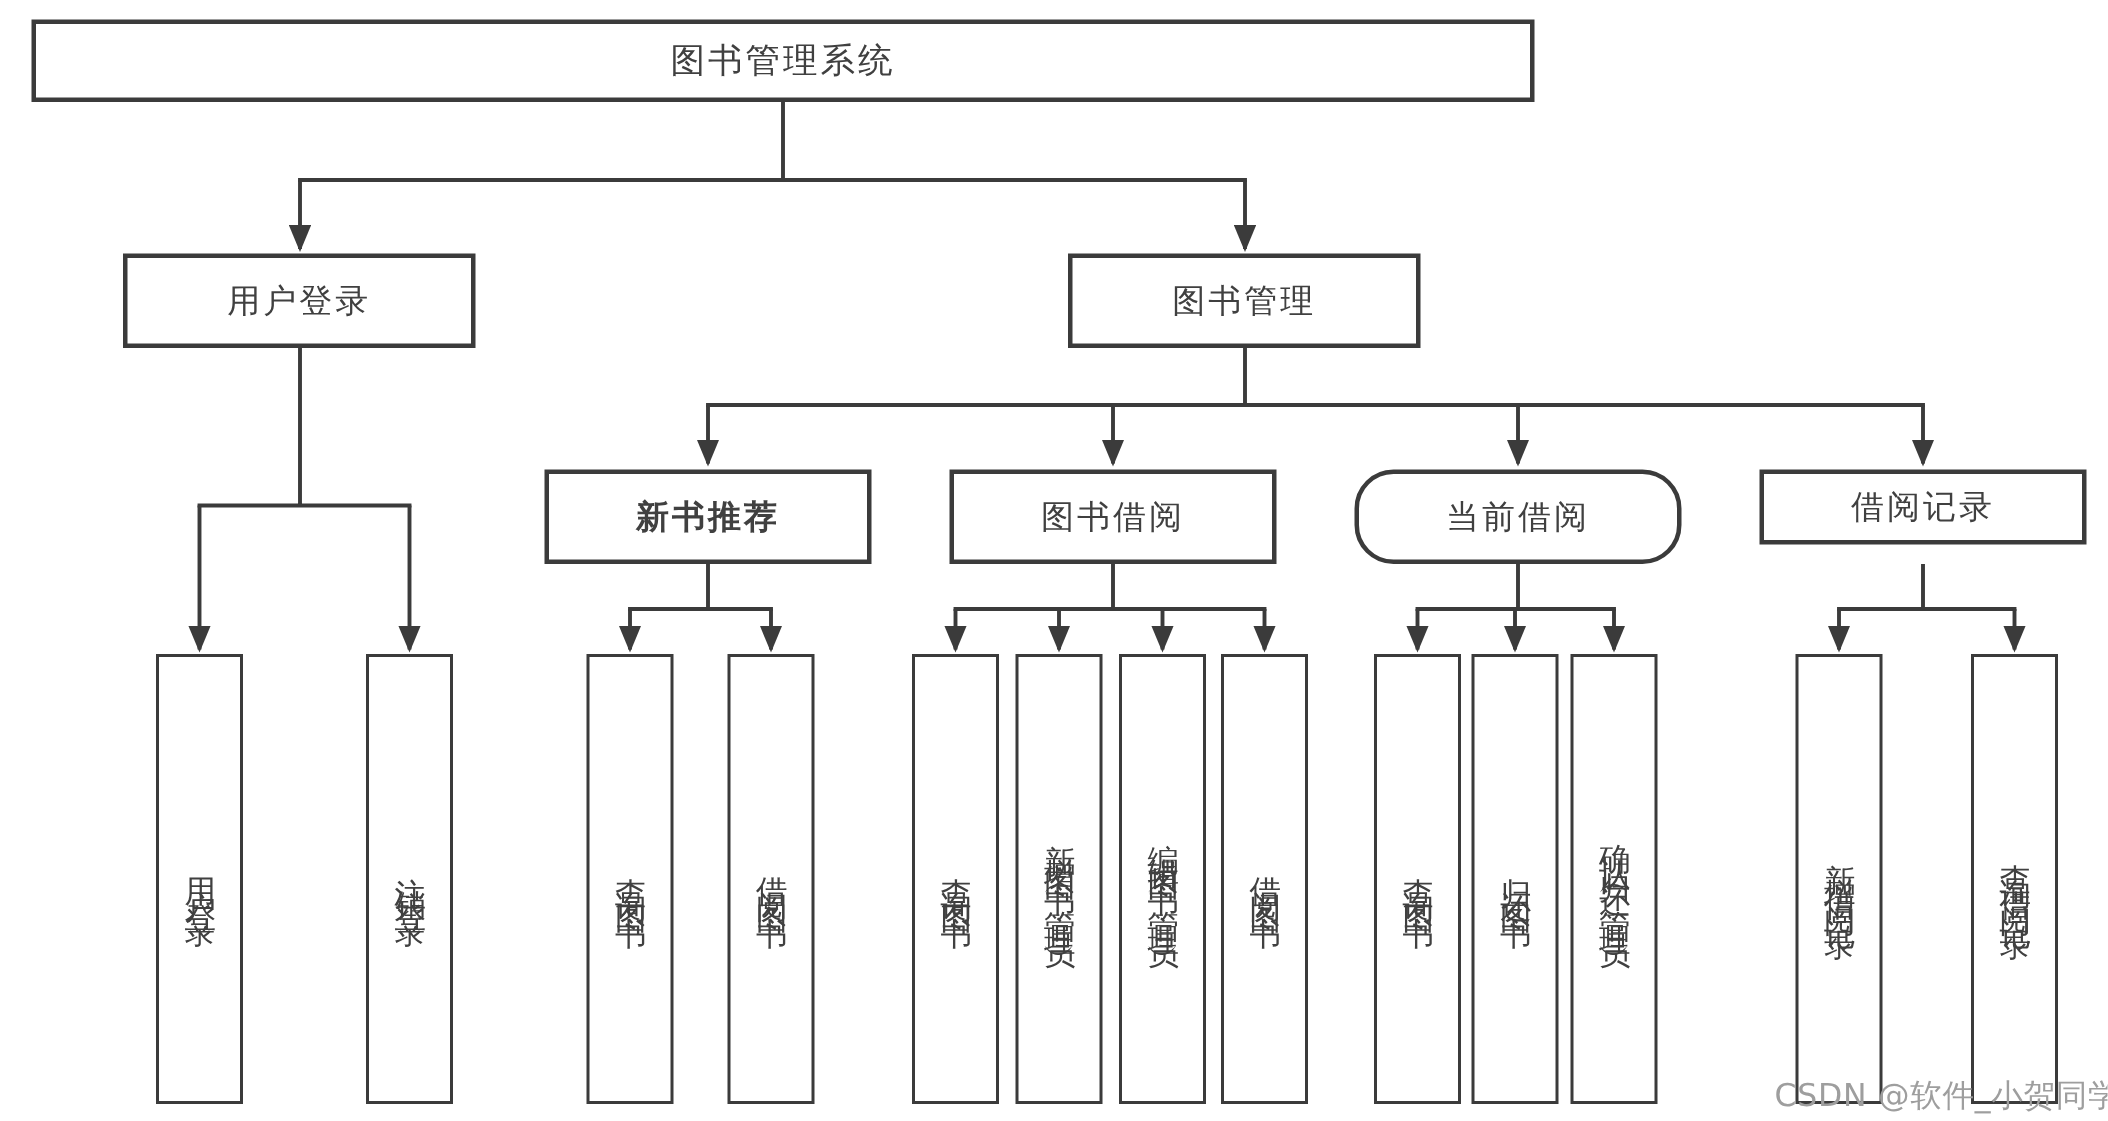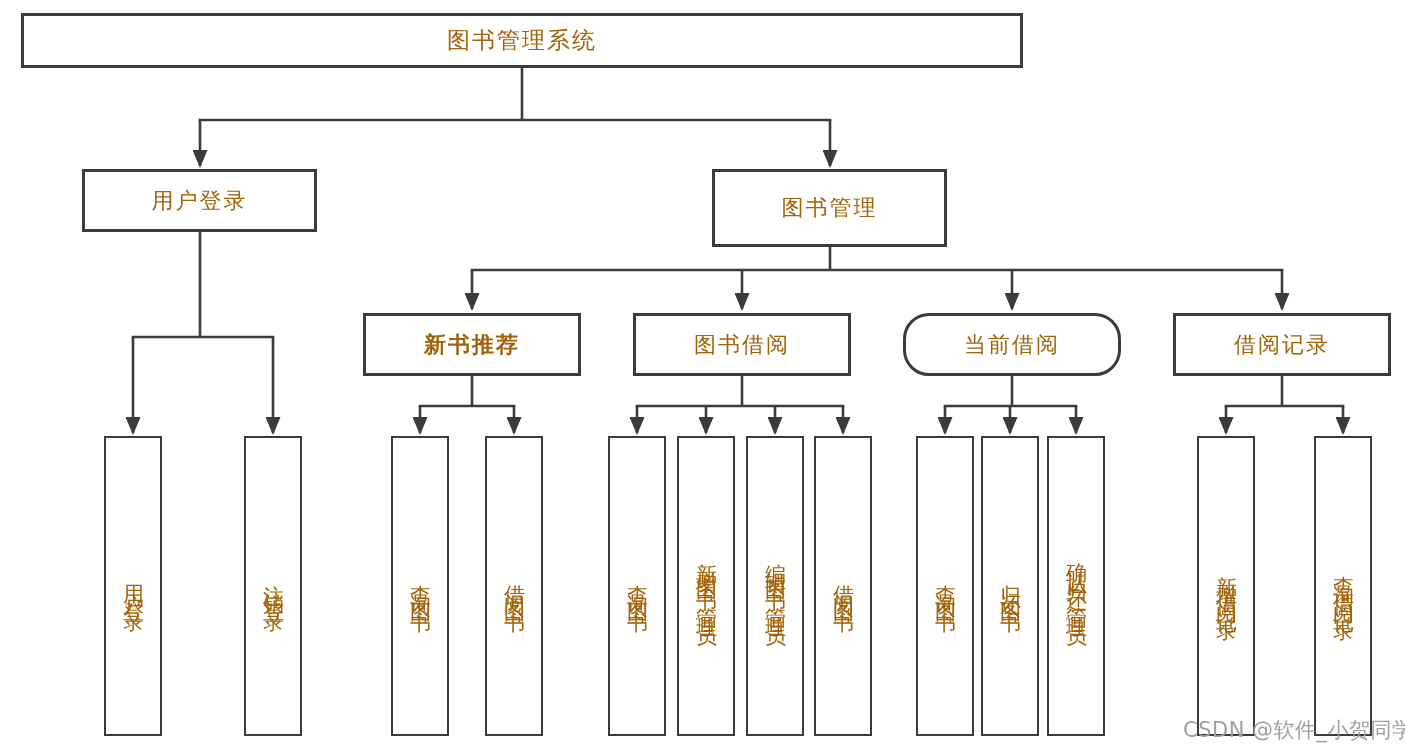--- a/index.html
+++ b/index.html
@@ -27,21 +27,21 @@
     z-index: 1;
   }
   .node {
     position: absolute;
     box-sizing: border-box;
     background: #ffffff;
     border: 3px solid #3b3b3b;
     display: flex;
     align-items: center;
     justify-content: center;
-    color: #a16207;
+    color: #404040;
     z-index: 2;
   }
   .node.hbox {
     font-size: 22px;
     letter-spacing: 2px;
     white-space: nowrap;
   }
   .node.title {
     font-size: 23px;
   }
@@ -111,26 +111,26 @@
 
       <path d="M1282 376 L1282 407.3 M1224.7 406 L1344.3 406"></path>
       <line x1="1226" y1="406" x2="1226" y2="433" marker-end="url(#arrow)"></line>
       <line x1="1343" y1="406" x2="1343" y2="433" marker-end="url(#arrow)"></line>
     </g>
   </svg>
 
   <div class="node hbox title" style="left:21px; top:13px; width:1002px; height:55px;">图书管理系统</div>
 
   <div class="node hbox" style="left:82px; top:169px; width:235px; height:63px;">用户登录</div>
-  <div class="node hbox" style="left:712px; top:169px; width:235px; height:78px;">图书管理</div>
+  <div class="node hbox" style="left:712px; top:169px; width:235px; height:63px;">图书管理</div>
 
   <div class="node hbox" style="left:363px; top:313px; width:218px; height:63px;font-weight:bold;">新书推荐</div>
   <div class="node hbox" style="left:633px; top:313px; width:218px; height:63px;font-family:Liberation Serif, serif;">图书借阅</div>
   <div class="node hbox" style="left:903px; top:313px; width:218px; height:63px;border-radius:26px;">当前借阅</div>
-  <div class="node hbox" style="left:1173px; top:313px; width:218px; height:63px;">借阅记录</div>
+  <div class="node hbox" style="left:1173px; top:313px; width:218px; height:50px;">借阅记录</div>
 
   <div class="node vbox" style="left:104px; top:436px; width:58px; height:300px;">
     <span class="vtext">用户登录</span>
   </div>
   <div class="node vbox" style="left:244px; top:436px; width:58px; height:300px;">
     <span class="vtext">注销登录</span>
   </div>
   <div class="node vbox" style="left:391px; top:436px; width:58px; height:300px;">
     <span class="vtext">查询图书</span>
   </div>

